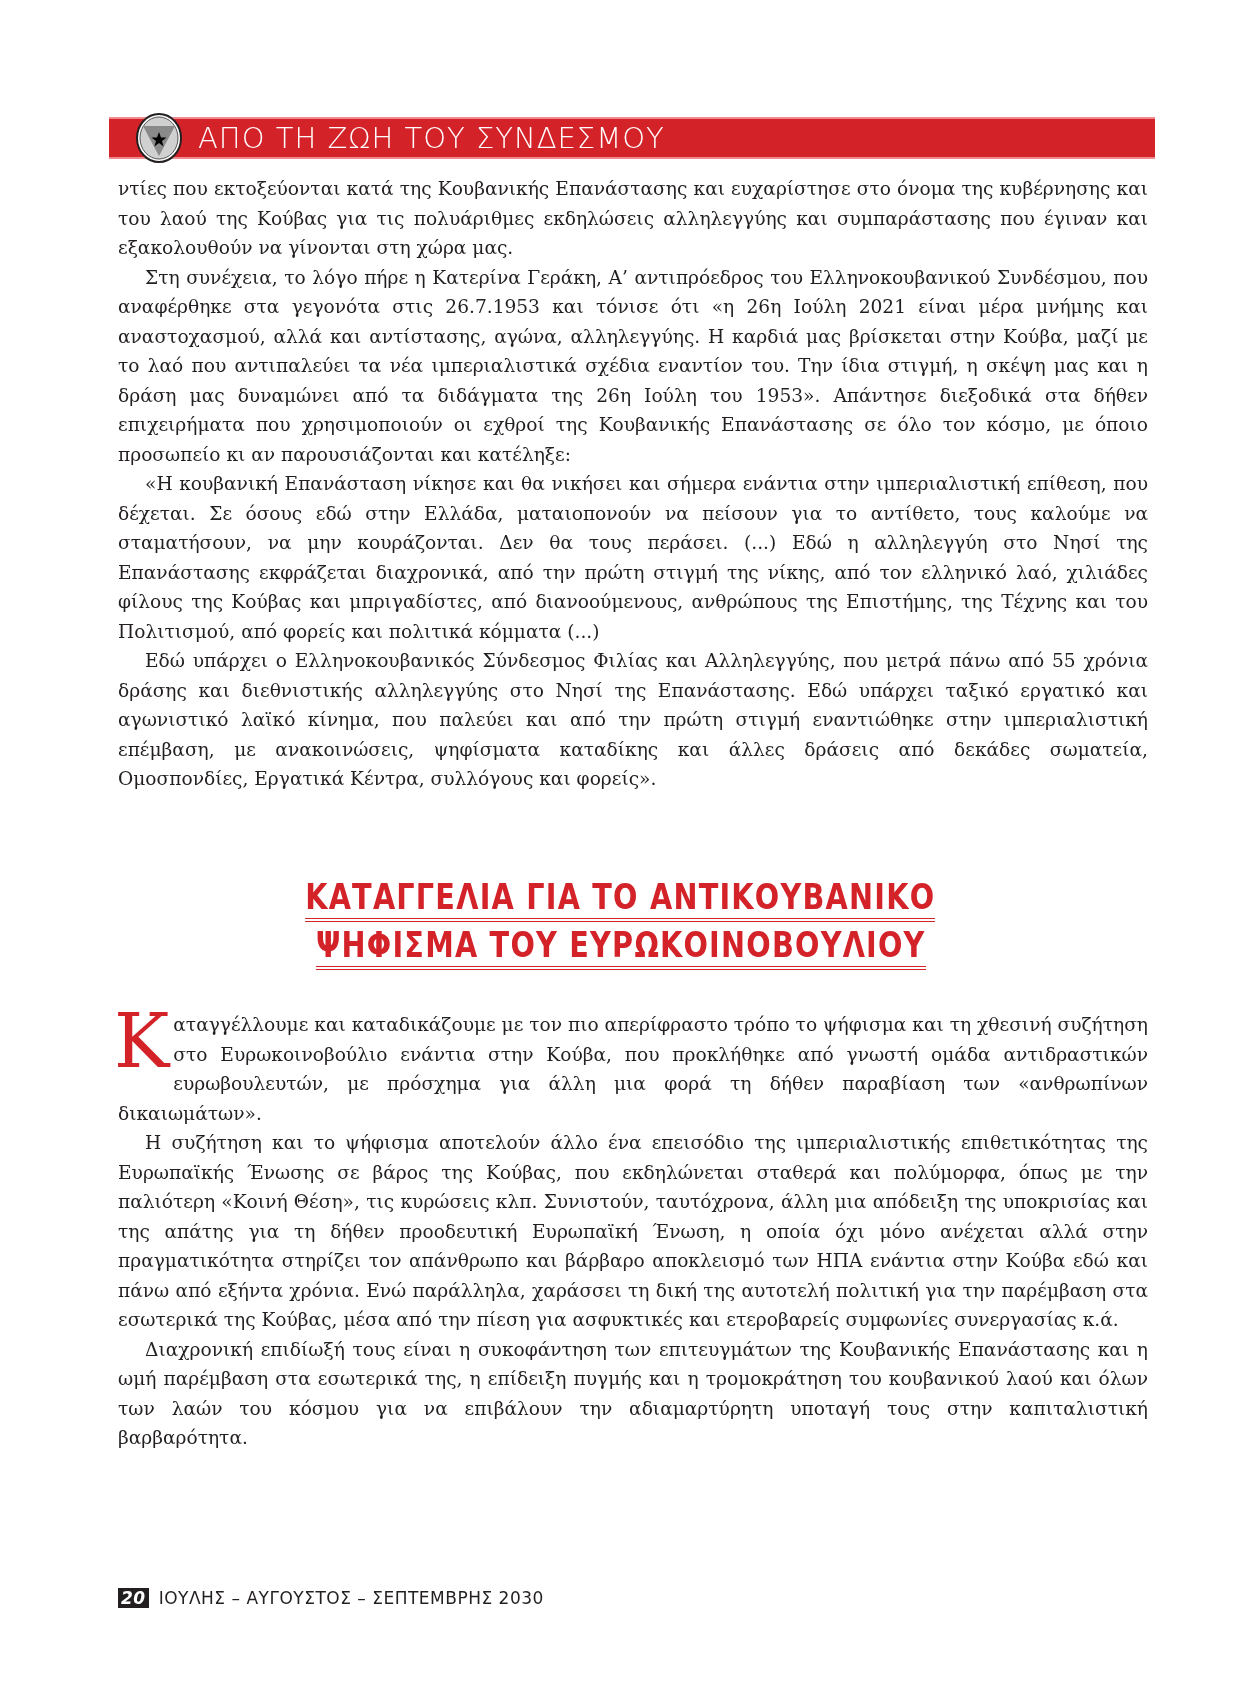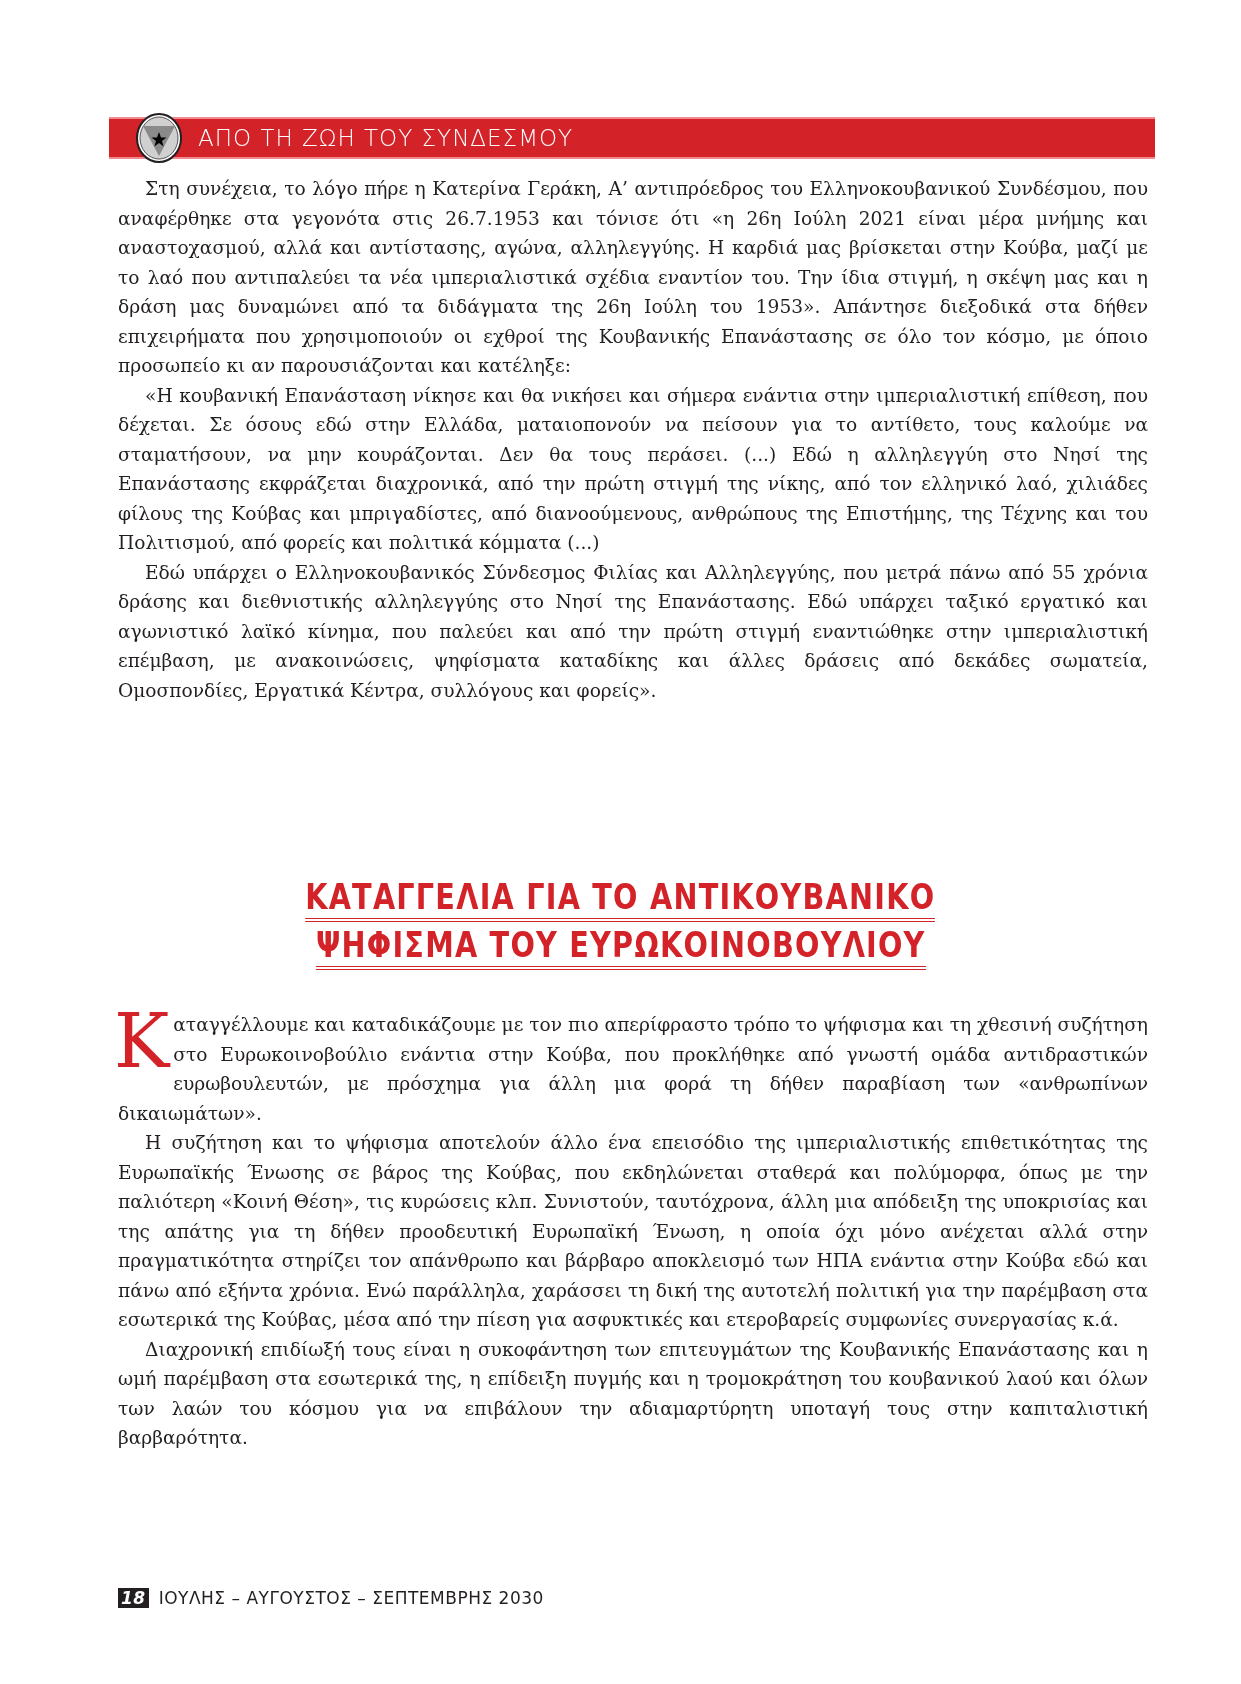--- a/index.html
+++ b/index.html
@@ -1,19 +1,19 @@
 <!DOCTYPE html>
 <html><head>
 <meta charset="utf-8">
 <style>
   html, body { margin:0; padding:0; background:#ffffff; }
   body { width:1241px; height:1684px; position:relative; overflow:hidden; font-family:"DejaVu Serif", serif; color:#231f20; }
   .header-bar { position:absolute; left:109px; top:117px; width:1046px; height:42px; background:#d42229; border-top:2px solid #f08a8e; border-bottom:2px solid #f08a8e; box-sizing:border-box; }
   .header-logo { position:absolute; left:135px; top:112px; width:48px; height:52px; }
-  .header-title { position:absolute; left:198px; top:118px; font-family:"DejaVu Sans", sans-serif; font-size:23px; color:#ffffff; letter-spacing:1px; font-weight:300; line-height:40px; }
+  .header-title { position:absolute; left:198px; top:118px; font-family:"DejaVu Sans", sans-serif; font-size:29px; color:#ffffff; letter-spacing:1px; font-weight:300; line-height:40px; }
   .col { position:absolute; left:118px; width:1030px; font-size:18.6px; line-height:29.5px; text-align:justify; }
   .col p { margin:0; }
   .indent { text-indent:27px; }
   .p-block { margin:0; }
   .headline { position:absolute; left:0; width:1241px; top:874px; text-align:center; font-family:"DejaVu Sans", sans-serif; font-weight:bold; font-size:35px; color:#d42229; letter-spacing:1.5px; line-height:46px; }
   .headline span { display:inline-block; border-bottom:4px double #d42229; padding-bottom:1px; line-height:40px; transform:scaleX(0.82); }
   .dropcap { float:left; font-size:74px; line-height:58px; color:#d42229; font-family:"DejaVu Serif", serif; margin:2px 4px 0 -4px; }
   .footer { position:absolute; left:118px; top:1588px; font-family:"DejaVu Sans", sans-serif; font-size:17px; color:#231f20; letter-spacing:0.5px; }
   .page-num { display:inline-block; background:#231f20; color:#fff; font-weight:bold; font-style:italic; padding:0 3px; font-size:17px; margin-right:10px; }
 </style>
@@ -23,31 +23,32 @@
 <div class="header-bar"></div>
 <svg class="header-logo" viewBox="0 0 48 52">
   <ellipse cx="24" cy="26" rx="22" ry="24" fill="#ffffff" stroke="#231f20" stroke-width="2"></ellipse>
   <ellipse cx="24" cy="26" rx="19" ry="21" fill="#d0d0d0" stroke="#555" stroke-width="1"></ellipse>
   <polygon points="8,14 40,14 24,44" fill="#8a8a8a"></polygon>
   <polygon points="24,20 26,25.5 31.5,25.5 27,29 28.6,34.5 24,31 19.4,34.5 21,29 16.5,25.5 22,25.5" fill="#000"></polygon>
 </svg>
 <div class="header-title">ΑΠΟ ΤΗ ΖΩΗ ΤΟΥ ΣΥΝΔΕΣΜΟΥ</div>
 
 <div class="col" style="top:174px;">
+  <p class="p-block">ντίες που εκτοξεύονται κατά της Κουβανικής Επανάστασης και ευχαρίστησε στο όνομα της κυβέρνησης και του λαού της Κούβας για τις πολυάριθμες εκδηλώσεις αλληλεγγύης και συμπαράστασης που έγιναν και εξακολουθούν να γίνονται στη χώρα μας.</p>
   <p class="indent">Στη συνέχεια, το λόγο πήρε η Κατερίνα Γεράκη, Α’ αντιπρόεδρος του Ελληνοκουβανικού Συνδέσμου, που αναφέρθηκε στα γεγονότα στις 26.7.1953 και τόνισε ότι «η 26η Ιούλη 2021 είναι μέρα μνήμης και αναστοχασμού, αλλά και αντίστασης, αγώνα, αλληλεγγύης. Η καρδιά μας βρίσκεται στην Κούβα, μαζί με το λαό που αντιπαλεύει τα νέα ιμπεριαλιστικά σχέδια εναντίον του. Την ίδια στιγμή, η σκέψη μας και η δράση μας δυναμώνει από τα διδάγματα της 26η Ιούλη του 1953». Απάντησε διεξοδικά στα δήθεν επιχειρήματα που χρησιμοποιούν οι εχθροί της Κουβανικής Επανάστασης σε όλο τον κόσμο, με όποιο προσωπείο κι αν παρουσιάζονται και κατέληξε:</p>
   <p class="indent">«Η κουβανική Επανάσταση νίκησε και θα νικήσει και σήμερα ενάντια στην ιμπεριαλιστική επίθεση, που δέχεται. Σε όσους εδώ στην Ελλάδα, ματαιοπονούν να πείσουν για το αντίθετο, τους καλούμε να σταματήσουν, να μην κουράζονται. Δεν θα τους περάσει. (...) Εδώ η αλληλεγγύη στο Νησί της Επανάστασης εκφράζεται διαχρονικά, από την πρώτη στιγμή της νίκης, από τον ελληνικό λαό, χιλιάδες φίλους της Κούβας και μπριγαδίστες, από διανοούμενους, ανθρώπους της Επιστήμης, της Τέχνης και του Πολιτισμού, από φορείς και πολιτικά κόμματα (...)</p>
   <p class="indent">Εδώ υπάρχει ο Ελληνοκουβανικός Σύνδεσμος Φιλίας και Αλληλεγγύης, που μετρά πάνω από 55 χρόνια δράσης και διεθνιστικής αλληλεγγύης στο Νησί της Επανάστασης. Εδώ υπάρχει ταξικό εργατικό και αγωνιστικό λαϊκό κίνημα, που παλεύει και από την πρώτη στιγμή εναντιώθηκε στην ιμπεριαλιστική επέμβαση, με ανακοινώσεις, ψηφίσματα καταδίκης και άλλες δράσεις από δεκάδες σωματεία, Ομοσπονδίες, Εργατικά Κέντρα, συλλόγους και φορείς».</p>
 </div>
 
 <div class="headline">
   <span>ΚΑΤΑΓΓΕΛΙΑ ΓΙΑ ΤΟ ΑΝΤΙΚΟΥΒΑΝΙΚΟ</span><br>
   <span>ΨΗΦΙΣΜΑ ΤΟΥ ΕΥΡΩΚΟΙΝΟΒΟΥΛΙΟΥ</span>
 </div>
 
 <div class="col" style="top:1010px;">
   <p><span class="dropcap">Κ</span><span>αταγγέλλουμε και καταδικάζουμε με τον πιο απερίφραστο τρόπο το ψήφισμα και τη χθεσινή συζήτηση στο Ευρωκοινοβούλιο ενάντια στην Κούβα, που προκλήθηκε από γνωστή ομάδα αντιδραστικών ευρωβουλευτών, με πρόσχημα για άλλη μια φορά τη δήθεν παραβίαση των «ανθρωπίνων δικαιωμάτων».</span></p>
   <p class="indent">Η συζήτηση και το ψήφισμα αποτελούν άλλο ένα επεισόδιο της ιμπεριαλιστικής επιθετικότητας της Ευρωπαϊκής Ένωσης σε βάρος της Κούβας, που εκδηλώνεται σταθερά και πολύμορφα, όπως με την παλιότερη «Κοινή Θέση», τις κυρώσεις κλπ. Συνιστούν, ταυτόχρονα, άλλη μια απόδειξη της υποκρισίας και της απάτης για τη δήθεν προοδευτική Ευρωπαϊκή Ένωση, η οποία όχι μόνο ανέχεται αλλά στην πραγματικότητα στηρίζει τον απάνθρωπο και βάρβαρο αποκλεισμό των ΗΠΑ ενάντια στην Κούβα εδώ και πάνω από εξήντα χρόνια. Ενώ παράλληλα, χαράσσει τη δική της αυτοτελή πολιτική για την παρέμβαση στα εσωτερικά της Κούβας, μέσα από την πίεση για ασφυκτικές και ετεροβαρείς συμφωνίες συνεργασίας κ.ά.</p>
   <p class="indent">Διαχρονική επιδίωξή τους είναι η συκοφάντηση των επιτευγμάτων της Κουβανικής Επανάστασης και η ωμή παρέμβαση στα εσωτερικά της, η επίδειξη πυγμής και η τρομοκράτηση του κουβανικού λαού και όλων των λαών του κόσμου για να επιβάλουν την αδιαμαρτύρητη υποταγή τους στην καπιταλιστική βαρβαρότητα.</p>
 </div>
 
 <div class="footer">
-  <span class="page-num">18</span><span>ΙΟΥΛΗΣ – ΑΥΓΟΥΣΤΟΣ – ΣΕΠΤΕΜΒΡΗΣ 2030</span>
+  <span class="page-num">20</span><span>ΙΟΥΛΗΣ – ΑΥΓΟΥΣΤΟΣ – ΣΕΠΤΕΜΒΡΗΣ 2030</span>
 </div>
 
 </body></html>

